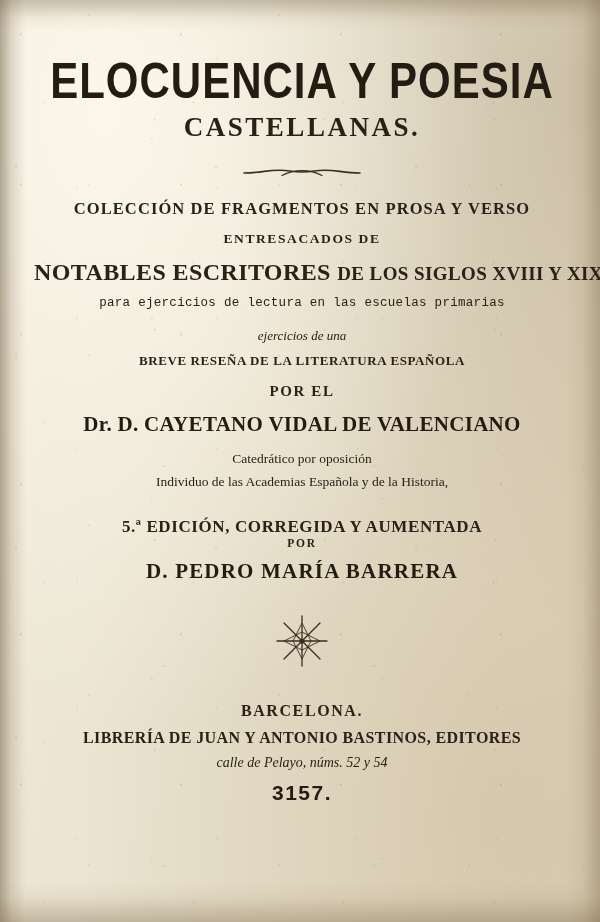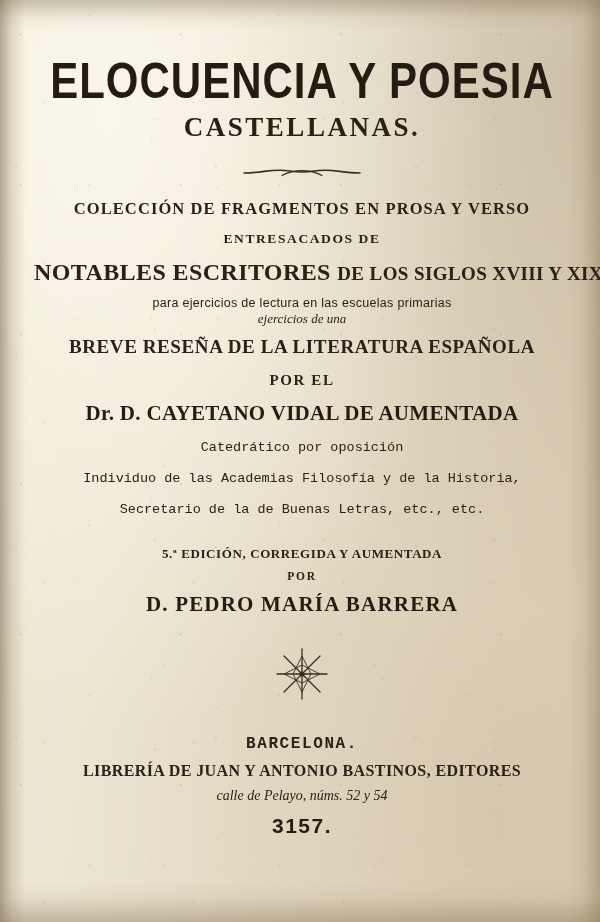--- a/index.html
+++ b/index.html
@@ -118,66 +118,66 @@
   .l-notables {
     font-family: "Liberation Serif", serif;
     font-size: 24px;
     font-weight: 700;
     letter-spacing: 0.4px;
     margin-bottom: 10px;
     white-space: nowrap;
   }
   .l-notables .smaller { font-size: 19px; }
   .l-ejercicios {
-    font-family: Liberation Sans, sans-serif;
+    font-family: Liberation Mono, monospace;
     font-size: 12.5px;
     letter-spacing: 0.3px;
-    margin-bottom: 1px;
+    margin-bottom: 18px;
   }
   .l-precedida {
     font-family: "Liberation Serif", serif;
     font-style: italic;
     font-size: 13px;
     margin-bottom: 9px;
   }
   .l-breve {
     font-family: "Liberation Serif", serif;
     font-weight: 700;
-    font-size: 19px;
+    font-size: 13px;
     letter-spacing: 0.6px;
     margin-bottom: 14px;
   }
   .l-porel {
     font-family: "Liberation Serif", serif;
     font-size: 15px;
     letter-spacing: 1.6px;
     font-weight: 600;
     margin-bottom: 12px;
   }
   .l-author {
     font-family: "Liberation Serif", serif;
     font-weight: 700;
     font-size: 21px;
     letter-spacing: 0.3px;
     color: #241b12;
     margin-bottom: 12px;
   }
   .l-cred {
-    font-family: Liberation Mono, monospace;
+    font-family: Liberation Serif, serif;
     font-size: 13.5px;
     line-height: 1.42;
-    margin: 12px;
+    margin: 4px;
   }
   .l-edition {
     font-family: "Liberation Serif", serif;
-    font-size: 13px;
+    font-size: 17px;
     letter-spacing: 0.6px;
     font-weight: 600;
     margin-top: 26px;
-    margin-bottom: 8px;
+    margin-bottom: 0;
   }
   .l-por {
     font-family: "Liberation Serif", serif;
     font-size: 11.5px;
     letter-spacing: 1.8px;
     font-weight: 600;
     margin-bottom: 10px;
   }
   .l-editor-name {
     font-family: "Liberation Serif", serif;
@@ -192,21 +192,21 @@
     margin: 30px auto 34px auto;
     width: 54px;
     height: 54px;
     display: block;
   }
 
   .imprint {
     margin-top: 16px;
   }
   .l-city {
-    font-family: Liberation Mono, monospace;
+    font-family: Liberation Serif, serif;
     font-weight: 700;
     font-size: 16px;
     letter-spacing: 1.6px;
     margin-bottom: 9px;
   }
   .l-publisher {
     font-family: "Liberation Serif", serif;
     font-weight: 700;
     font-size: 16px;
     letter-spacing: 0.4px;
@@ -252,25 +252,24 @@
 
     <p class="line l-notables">
       <span>NOTABLES ESCRITORES</span>
       <span class="smaller">DE LOS SIGLOS XVIII Y XIX</span>
     </p>
 
     <p class="line l-ejercicios">para ejercicios de lectura en las escuelas primarias</p>
     <p class="line l-precedida">ejercicios de una</p>
     <p class="line l-breve">BREVE RESEÑA DE LA LITERATURA ESPAÑOLA</p>
     <p class="line l-porel">POR EL</p>
-    <p class="line l-author">Dr. D. CAYETANO VIDAL DE AUMENTADA</p>
+    <p class="line l-author">Dr. D. CAYETANO VIDAL DE VALENCIANO</p>
 
     <p class="line l-cred">Catedrático por oposición</p>
-    <p class="line l-cred">Individuo de las Academias Filosofía y de la Historia,</p>
-    <p class="line l-cred">Secretario de la de Buenas Letras, etc., etc.</p>
+    <p class="line l-cred">Individuo de las Academias Española y de la Historia,</p>
 
     <p class="line l-edition">5.ª EDICIÓN, CORREGIDA Y AUMENTADA</p>
     <p class="line l-por">POR</p>
     <p class="line l-editor-name">D. PEDRO MARÍA BARRERA</p>
 
     <svg class="ornament" viewBox="0 0 54 54">
       <g stroke="#3a2d20" stroke-width="1.3" stroke-linecap="round">
         <line x1="27" y1="2" x2="27" y2="52"></line>
         <line x1="2" y1="27" x2="52" y2="27"></line>
         <line x1="9" y1="9" x2="45" y2="45"></line>

